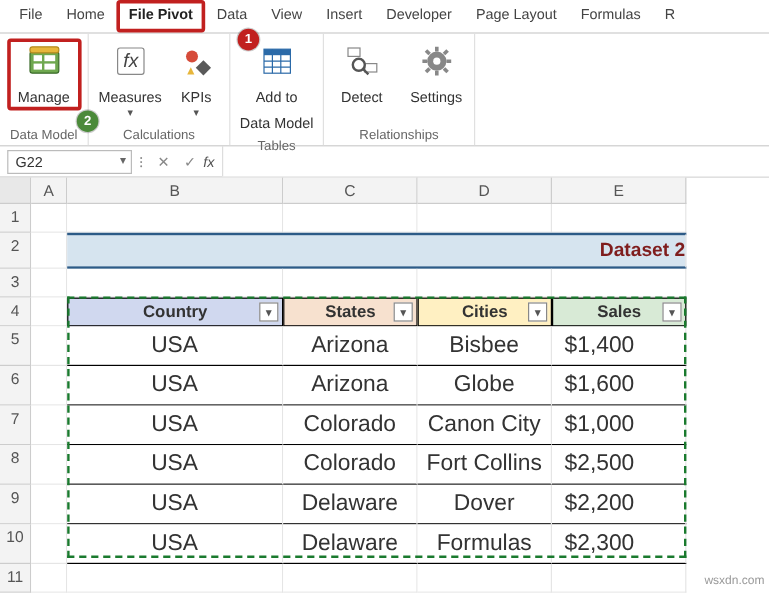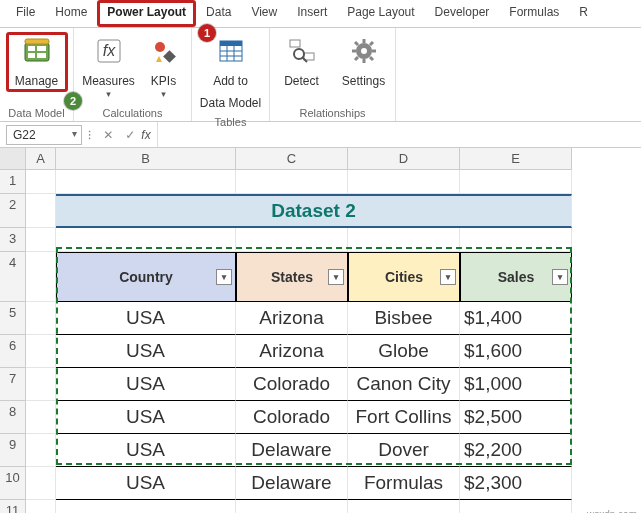--- a/index.html
+++ b/index.html
@@ -92,21 +92,21 @@
   .anno.red { background:#c1201f; }
   .anno.green { background:#4b8a3a; }
   
   .fbar {
     display:flex;
     align-items:center;
     border-bottom: 1px solid #ccc;
     height: 26px;
   }
   .namebox {
-    width: 76px;
+    width: 104px;
     border: 1px solid #bbb;
     padding: 2px 18px 2px 6px;
     margin: 2px 0 2px 6px;
     position: relative;
     background:#fff;
   }
   .namebox::after {
     content:"▾"; position:absolute; right:4px; top:2px; color:#666; font-size:10px;
   }
   .fx-ctrl { color:#888; padding: 0 6px; }
@@ -133,72 +133,72 @@
     padding:3px 6px;
     min-height:24px;
     position: relative;
     background:#fff;
   }
   
   .ds-title {
     background:#d6e4ef;
     border-top:2px solid #2d5b87;
     border-bottom:2px solid #2d5b87;
-    text-align:center;
-    font-size:19px;
+    text-align:right;
+    font-size:16px;
     font-weight:700;
-    color:#0f766e;
+    color:#7f1d1d;
     padding:4px 0;
   }
   
   .thdr {
     font-weight:700;
     font-size:14px;
     text-align:center;
-    padding:16px 4px;
+    padding:2px 4px;
     position:relative;
     border:1px solid #000;
   }
   .thdr .fbtn {
     position:absolute; right:3px; top:50%; transform:translateY(-50%);
     width:16px; height:16px; border:1px solid #888; background:#fff;
     display:flex; align-items:center; justify-content:center; font-size:9px; color:#555;
   }
   .tcell {
     text-align:center;
     font-size:19px;
     border-bottom:1.5px solid #000;
     padding:5px 4px;
   }
-  .tcell.right { text-align:left; padding-right:36px; }
+  .tcell.right { text-align:center; padding-right:36px; }
   
   .dashed-wrap {
     position:absolute;
     border:2px dashed #1a7a2e;
     pointer-events:none;
   }
   .watermark {
     position:absolute;
     right:4px; bottom:4px;
     font-size:10px;
     color:#999;
   }
 </style>
 </head>
 <body>
 
 <div class="tabs">
   <div class="tab">File</div>
   <div class="tab">Home</div>
-  <div class="tab active">Power Layout</div>
+  <div class="tab active">File Pivot</div>
   <div class="tab">Data</div>
   <div class="tab">View</div>
   <div class="tab">Insert</div>
+  <div class="tab">Developer</div>
   <div class="tab">Page Layout</div>
-  <div class="tab">Developer</div>
   <div class="tab">Formulas</div>
   <div class="tab">R</div>
 </div>
 
 <div class="ribbon">
 
   <div class="anno red" style="left:198px; top:-4px;">1</div>
 
   <div class="group" style="width:74px;">
     <div class="group-items">

